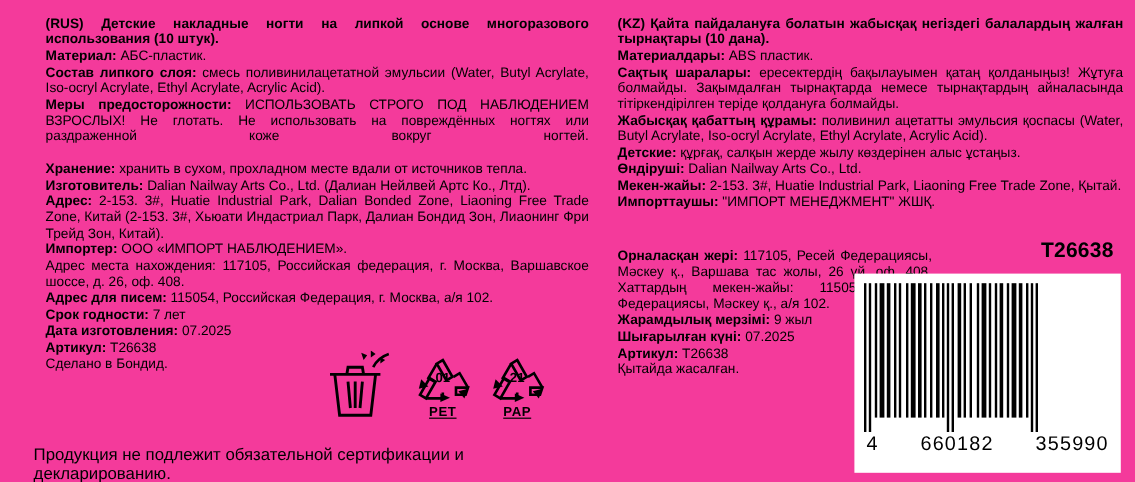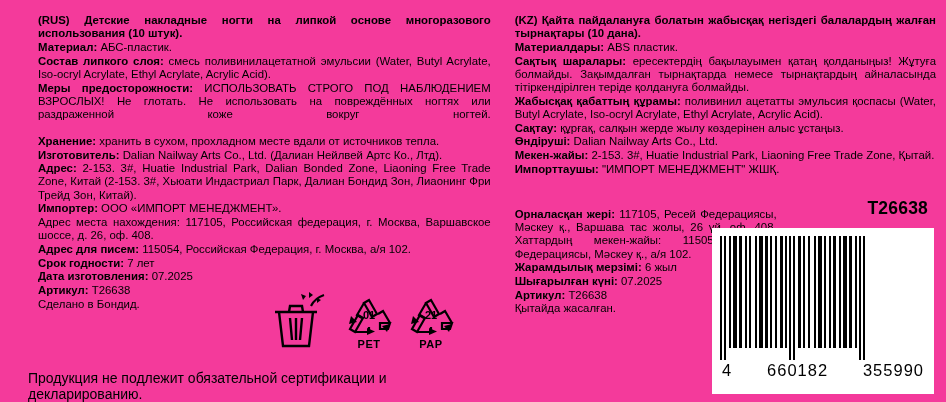--- a/index.html
+++ b/index.html
@@ -56,20 +56,21 @@
   
   .icon-row {
     position: absolute;
     left: 265px;
     top: 292px;
     width: 200px;
     height: 62px;
   }
   .ico {
     position: absolute;
+    text-decoration: underline;
   }
   .ico-trash { left: 0px; top: 0px; }
   .ico-pet { left: 78px; top: 4px; }
   .ico-pap { left: 140px; top: 4px; }
   .ico-cap {
     text-align: center;
     font-size: 11px;
     font-weight: bold;
     color: #000;
     letter-spacing: 0.5px;
@@ -171,21 +172,21 @@
         <span>Dalian Nailway Arts Co., Ltd. (Далиан Нейлвей Артс Ко., Лтд).</span>
       </p>
 
       <p class="txt">
         <b>Адрес:</b>
         <span>2-153. 3#, Huatie Industrial Park, Dalian Bonded Zone, Liaoning Free Trade Zone, Китай (2-153. 3#, Хьюати Индастриал Парк, Далиан Бондид Зон, Лиаонинг Фри Трейд Зон, Китай).</span>
       </p>
 
       <p class="txt">
         <b>Импортер:</b>
-        <span>ООО «ИМПОРТ МЕНЕДЖМЕНТ».</span>
+        <span>ООО «ИМПОРТ НАБЛЮДЕНИЕМ».</span>
       </p>
 
       <p class="txt">
         <span>Адрес места нахождения: 117105, Российская федерация, г. Москва, Варшавское шоссе, д. 26, оф. 408.</span>
       </p>
 
       <p class="txt">
         <b>Адрес для писем:</b>
         <span>115054, Российская Федерация, г. Москва, а/я 102.</span>
       </p>
@@ -224,21 +225,21 @@
         <b>Сақтық шаралары:</b>
         <span>ересектердің бақылауымен қатаң қолданыңыз! Жұтуға болмайды. Зақымдалған тырнақтарда немесе тырнақтардың айналасында тітіркендірілген теріде қолдануға болмайды.</span>
       </p>
 
       <p class="txt">
         <b>Жабысқақ қабаттың құрамы:</b>
         <span>поливинил ацетатты эмульсия қоспасы (Water, Butyl Acrylate, Iso-ocryl Acrylate, Ethyl Acrylate, Acrylic Acid).</span>
       </p>
 
       <p class="txt">
-        <b>Сақтау:</b>
+        <b>Детские:</b>
         <span>құрғақ, салқын жерде жылу көздерінен алыс ұстаңыз.</span>
       </p>
 
       <p class="txt">
         <b>Өндіруші:</b>
         <span>Dalian Nailway Arts Co., Ltd.</span>
       </p>
 
       <p class="txt">
         <b>Мекен-жайы:</b>
@@ -250,21 +251,21 @@
         <span>"ИМПОРТ МЕНЕДЖМЕНТ" ЖШҚ.</span>
       </p>
 
       <p class="txt kz-just" style="width:262px;margin-top:32px;">
         <b>Орналасқан жері:</b>
         <span>117105, Ресей Федерациясы, Мәскеу қ., Варшава тас жолы, 26 үй, оф. 408. Хаттардың мекен-жайы: 115054, Ресей Федерациясы, Мәскеу қ., а/я 102.</span>
       </p>
 
       <p class="txt">
         <b>Жарамдылық мерзімі:</b>
-        <span>6 жыл</span>
+        <span>9 жыл</span>
       </p>
 
       <p class="txt">
         <b>Шығарылған күні:</b>
         <span>07.2025</span>
       </p>
 
       <p class="txt">
         <b>Артикул:</b>
         <span>T26638</span>

